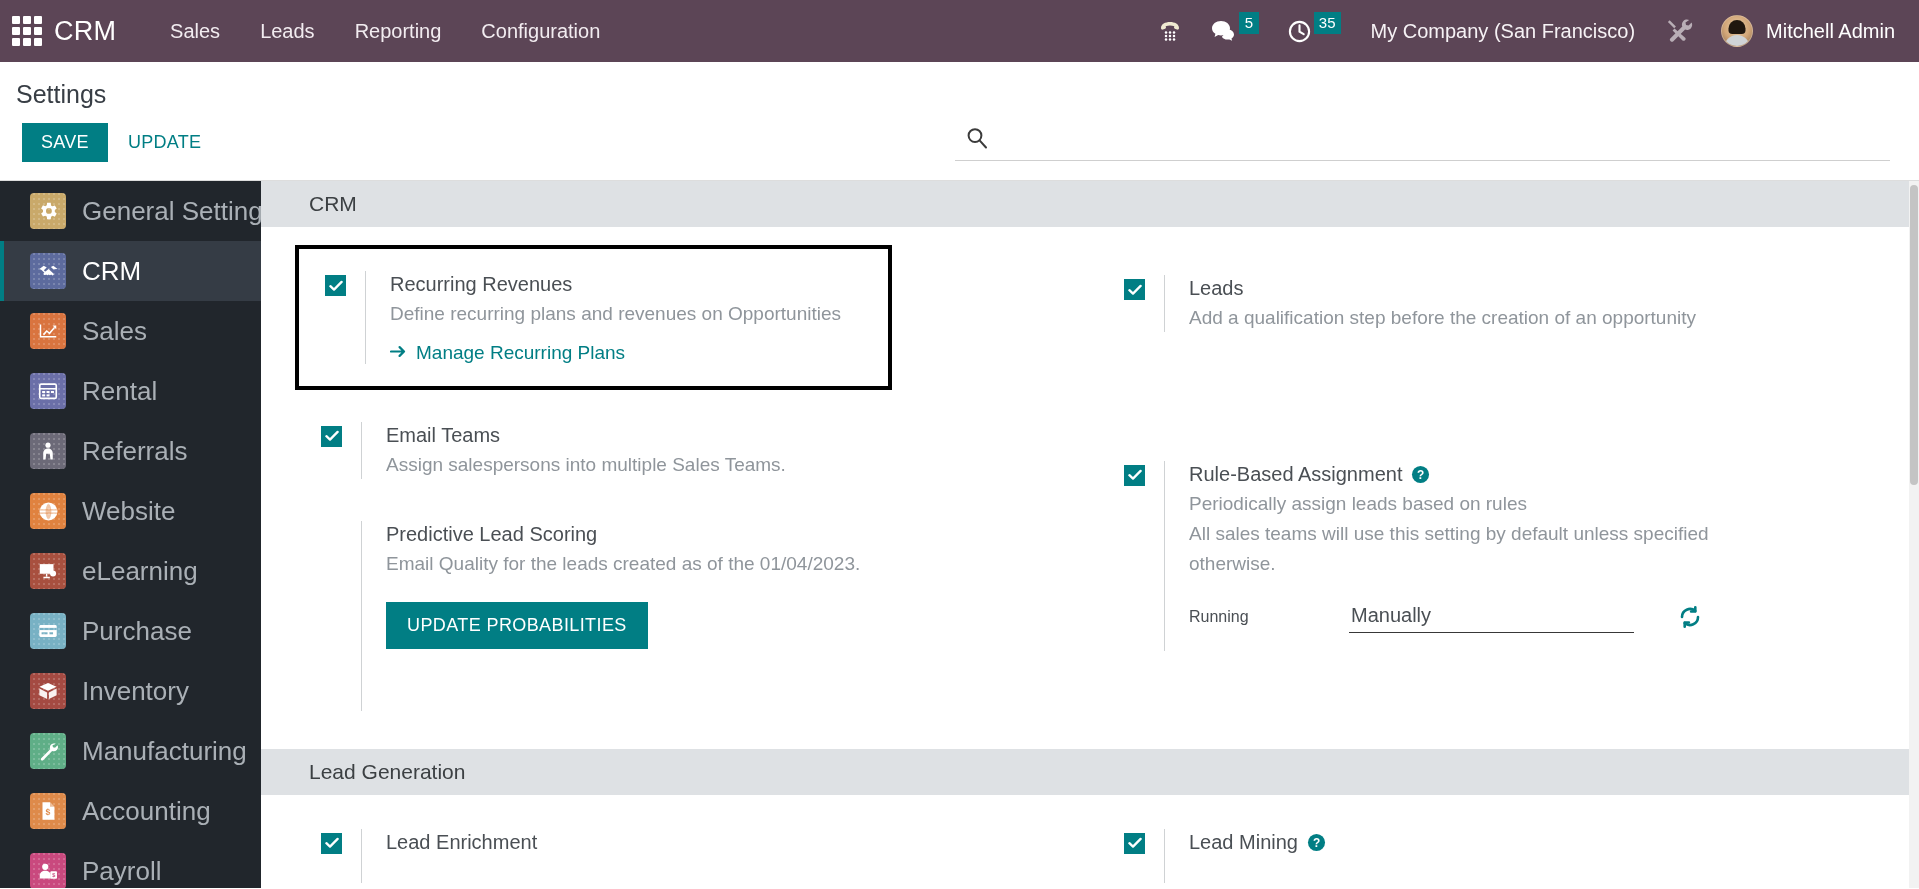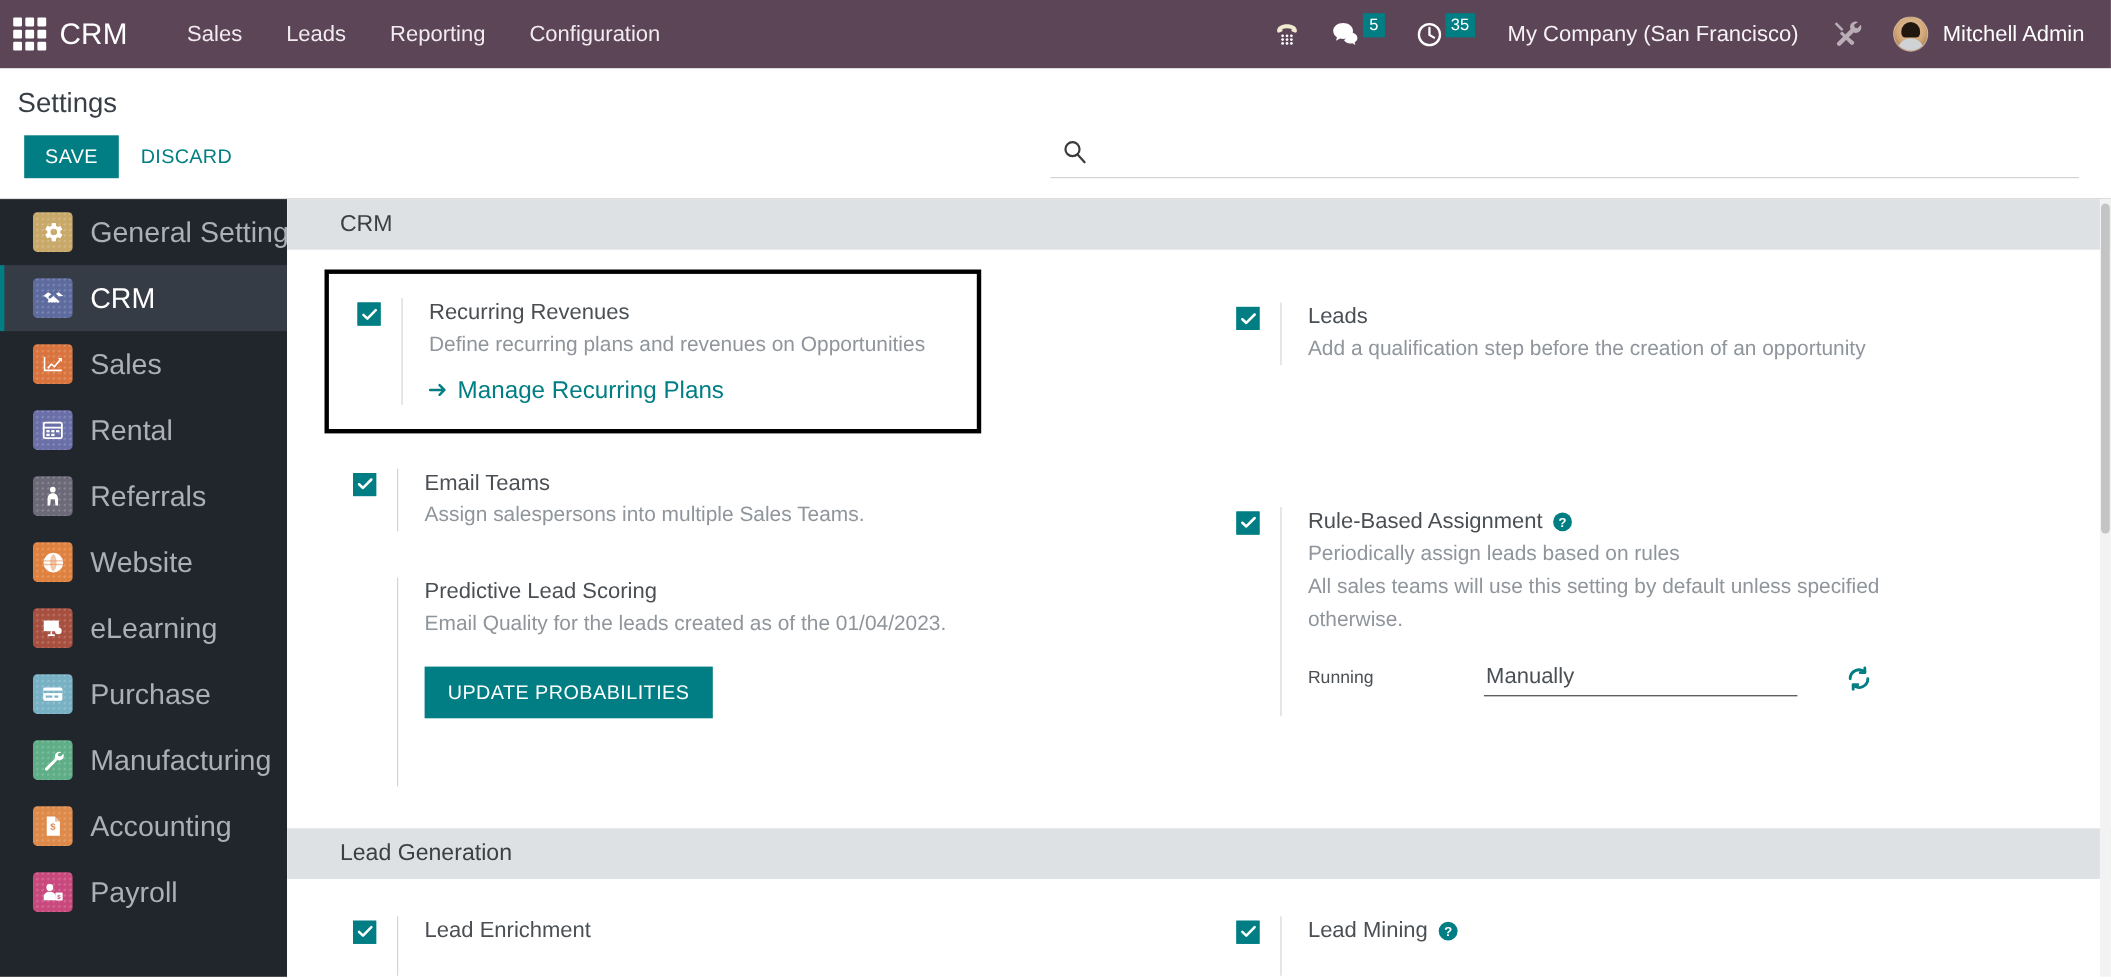--- a/index.html
+++ b/index.html
@@ -314,21 +314,21 @@
     color: #8f959b;
     line-height: 1.42;
     margin-top: 3px;
   }
   .help-ico { cursor: pointer; display: inline-flex; }
   .s-link {
     display: inline-flex;
     align-items: flex-start;
     gap: 9px;
     color: #017e84;
-    font-size: 22px;
+    font-size: 19px;
     margin-top: 14px;
     cursor: pointer;
     text-decoration: none;
   }
   .btn-update {
     background: #017e84;
     color: #ffffff;
     border: none;
     font-size: 18px;
     padding: 13px 21px;
@@ -456,21 +456,21 @@
       <div class="avatar"></div>
       <span class="user-name">Mitchell Admin</span>
     </div>
   </div>
 </div>
 
 <div class="control-panel">
   <div class="cp-title">Settings</div>
   <div class="cp-buttons">
     <button class="btn-save">SAVE</button>
-    <button class="btn-discard">DISCARD</button>
+    <button class="btn-discard">UPDATE</button>
   </div>
   <div class="searchview">
     <span class="search-ico">
       <svg width="24" height="24" viewBox="0 0 24 24">
         <circle cx="10" cy="9.6" r="6.4" fill="none" stroke="#3b3b3b" stroke-width="2"></circle>
         <path d="M14.8 14.6 21 21.5" stroke="#3b3b3b" stroke-width="2" stroke-linecap="round" fill="none"></path>
       </svg>
     </span>
   </div>
 </div>
@@ -561,20 +561,29 @@
         <svg width="22" height="22" viewBox="0 0 24 24">
             <rect x="2.5" y="5.5" width="19" height="13" rx="1.6" fill="#fff"></rect>
             <rect x="2.5" y="8.6" width="19" height="2.4" fill="#78b1c4"></rect>
             <rect x="5" y="13.4" width="6.5" height="2.2" fill="#78b1c4"></rect>
             <rect x="13.5" y="13.4" width="4" height="2.2" fill="#78b1c4"></rect>
           </svg>
       </span>
       <span class="side-label">Purchase</span>
     </div>
 
+    <div class="side-item">
+      <span class="side-ico" style="background:#a44a42">
+        <svg width="22" height="22" viewBox="0 0 24 24">
+            <path fill="#fff" d="M12 3.2 2.6 7.4 12 11.6l9.4-4.2z"></path>
+            <path fill="#fff" d="M2.6 9.3v7.3L11 20.8v-7.3zM21.4 9.3v7.3L13 20.8v-7.3z" opacity=".92"></path>
+          </svg>
+      </span>
+      <span class="side-label">Inventory</span>
+    </div>
 
     <div class="side-item">
       <span class="side-ico" style="background:#5fae87">
         <svg width="22" height="22" viewBox="0 0 24 24">
             <path fill="#fff" d="M20.6 4.2c-1.7-.9-3.8-.6-5.2.8-1.4 1.4-1.7 3.4-1 5.1L4.6 19.9c-.6.6-.6 1.5 0 2.1.6.6 1.5.6 2.1 0L16.5 12c1.7.7 3.7.4 5.1-1 1.4-1.4 1.7-3.5.8-5.2L19.7 8.5l-2.3-.5-.5-2.3z"></path>
           </svg>
       </span>
       <span class="side-label">Manufacturing</span>
     </div>
 

